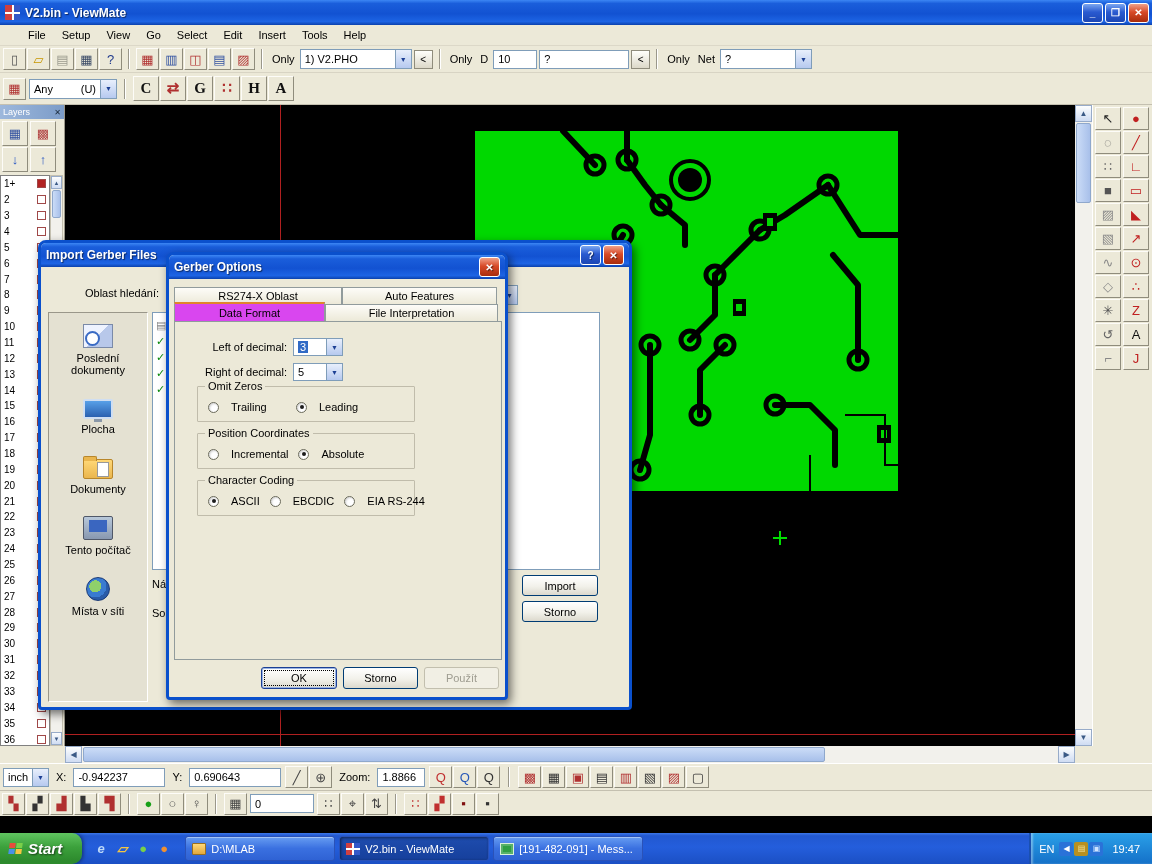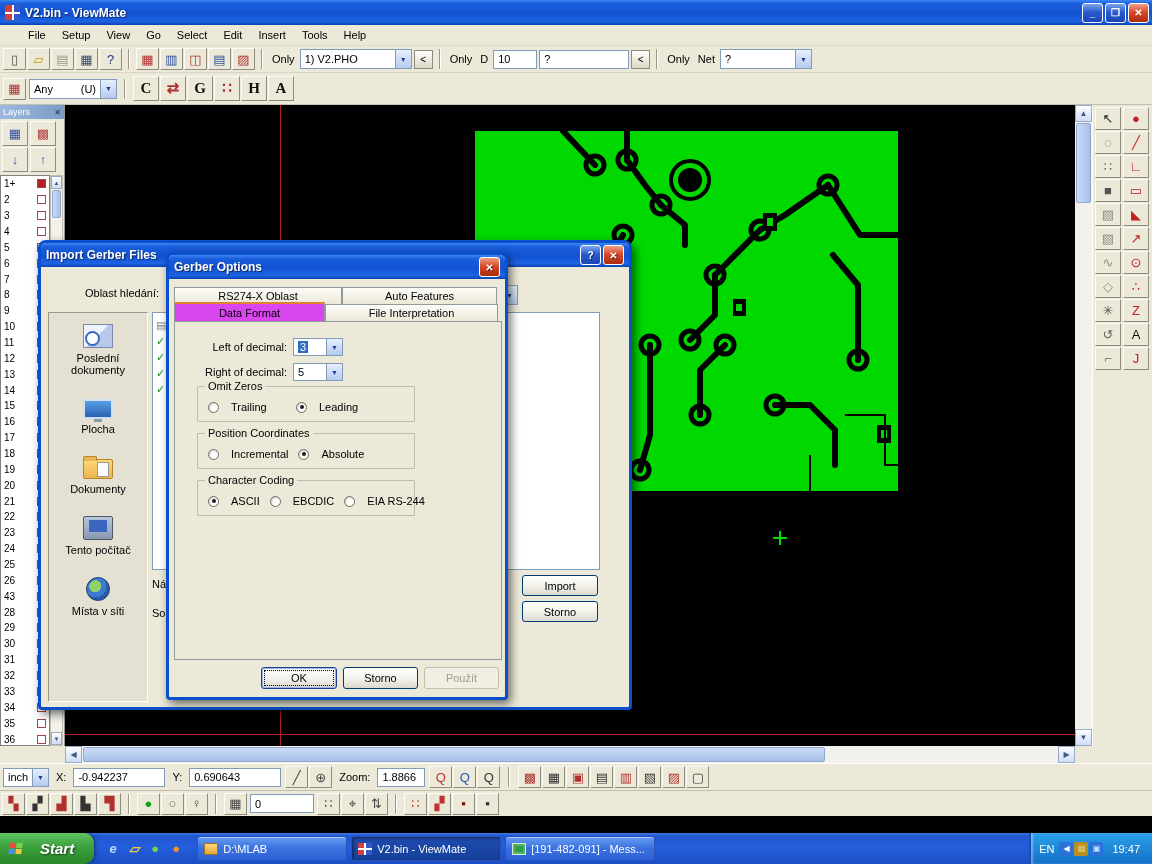--- a/index.html
+++ b/index.html
@@ -73,21 +73,21 @@
 .zoom-field{width:48px}
 .val0-field{width:64px}
 
 
 #right-toolbar{position:absolute;left:1092px;top:105px;width:60px;height:641px;background:#ece9d8;border-left:1px solid #fff;z-index:2}
 #right-toolbar .strip{display:grid;grid-template-columns:27px 27px;gap:1px;padding:2px}
 #right-toolbar .tbtn{width:26px;height:23px}
 
 
 #taskbar{top:833px;height:31px;background:linear-gradient(180deg,#3c77e8 0%,#2258d0 9%,#245edc 45%,#1b4fc4 100%);display:flex;align-items:center;z-index:40}
-#start-btn{height:31px;display:flex;align-items:center;gap:18px;padding:0 20px 0 9px;background:linear-gradient(180deg,#5fc45f 0%,#3ca13c 45%,#2d8a2d 90%);border-radius:0 10px 10px 0;box-shadow:1px 0 4px rgba(0,0,0,.5);color:#fff;font-size:15px;font-weight:bold;font-style:italic;text-shadow:1px 1px 2px rgba(0,0,0,.6)}
+#start-btn{height:31px;display:flex;align-items:center;gap:6px;padding:0 20px 0 9px;background:linear-gradient(180deg,#5fc45f 0%,#3ca13c 45%,#2d8a2d 90%);border-radius:0 10px 10px 0;box-shadow:1px 0 4px rgba(0,0,0,.5);color:#fff;font-size:15px;font-weight:bold;font-style:italic;text-shadow:1px 1px 2px rgba(0,0,0,.6)}
 .flag{display:grid;grid-template-columns:6px 6px;grid-template-rows:5px 5px;gap:1px;transform:skewX(-8deg)}
 .flag span{display:block}
 #quick-launch{display:flex;gap:3px;align-items:center;margin:0 6px;padding:0 4px}
 .ql{width:18px;height:18px;display:flex;align-items:center;justify-content:center;font-weight:bold;font-style:italic;font-size:13px}
 .task-btn{width:150px;height:25px;margin:0 2px;border-radius:3px;border:1px solid #2a52b8;background:linear-gradient(#679df2,#3a70e0 50%,#2f62d4);color:#fff;display:flex;align-items:center;gap:5px;padding:0 6px;font-size:11px;white-space:nowrap;overflow:hidden;box-shadow:inset 0 1px 0 rgba(255,255,255,.4)}
 .task-btn.active{background:linear-gradient(#1e4cae,#16409c);box-shadow:inset 1px 1px 3px rgba(0,0,0,.5)}
 .ti{width:14px;height:12px;flex:none}
 .ti-folder{background:linear-gradient(#ffd877,#e2a83c);border:1px solid #9a7020;border-radius:1px}
 .ti-vm{background:linear-gradient(#fff,#fff) 6px 0/2px 12px no-repeat,linear-gradient(#fff,#fff) 0 5px/14px 2px no-repeat,linear-gradient(90deg,#d04040 50%,#3558c8 50%)}
 .ti-msg{background:#2f9e44;border:1px solid #d8f0d8;box-shadow:inset 0 0 0 2px #fff3}
@@ -389,21 +389,21 @@
         </div>
         <div class="layer-row">
           <span class="lnum">25</span>
           <span class="lswatch"></span>
         </div>
         <div class="layer-row">
           <span class="lnum">26</span>
           <span class="lswatch"></span>
         </div>
         <div class="layer-row">
-          <span class="lnum">43</span>
+          <span class="lnum">27</span>
           <span class="lswatch"></span>
         </div>
         <div class="layer-row">
           <span class="lnum">28</span>
           <span class="lswatch"></span>
         </div>
         <div class="layer-row">
           <span class="lnum">29</span>
           <span class="lswatch"></span>
         </div>

